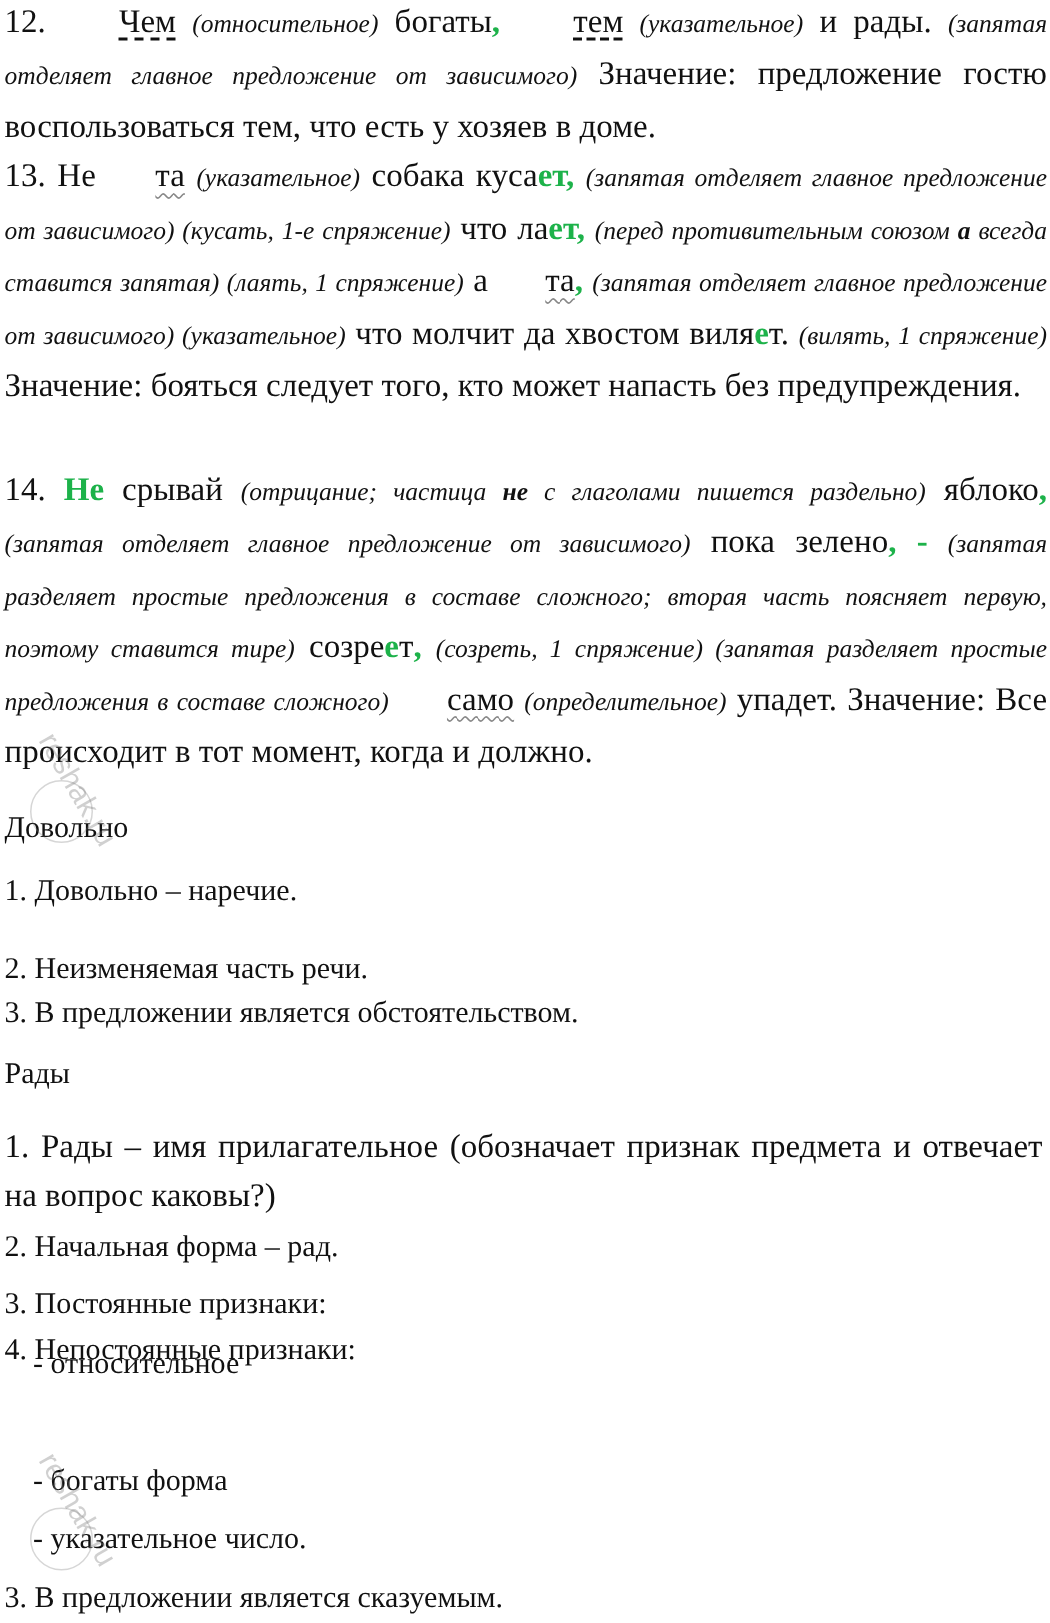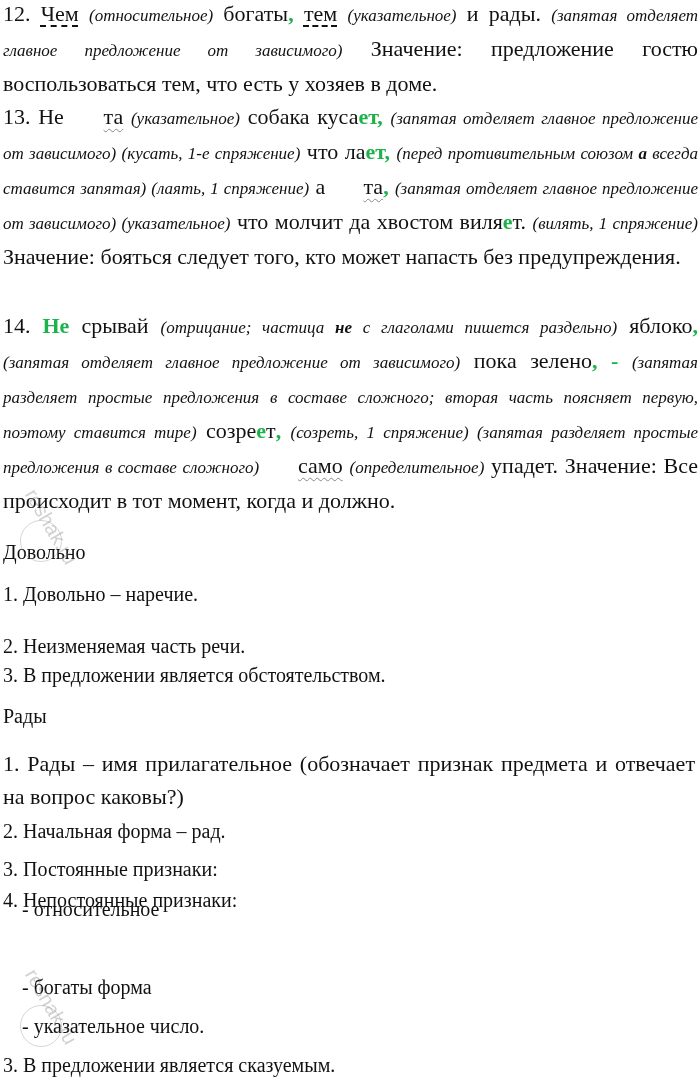--- a/index.html
+++ b/index.html
@@ -13,21 +13,21 @@
     font-size: 22px; line-height: 33px;
     text-align: justify; text-align-last: left;
     margin: 0; padding: 0 2px 0 3px;
   }
   .p12 { position: absolute; top: -3px; left: 0; width: 695px; }
   .p13 { position: absolute; top: 100px; left: 0; width: 695px; }
   .p14 { position: absolute; top: 309px; left: 0; width: 695px; }
   .note { font-style: italic; font-size: 17px; }
   .note b { font-weight: bold; }
   .g { color: #1db24a; font-weight: bold; }
-  .dashu { text-decoration: underline dashed; text-decoration-thickness: 2px; text-underline-offset: 4px; }
+  .dashu { text-decoration: underline dashed; text-decoration-thickness: 2px; text-underline-offset: 4px; margin-left: 38px; }
   .wavy { text-decoration: underline wavy #888888; text-decoration-thickness: 1px; text-underline-offset: 4px; margin-left: 32px; }
   .line { position: absolute; left: 3px; font-size: 20px; line-height: 33px; white-space: nowrap; }
   .indent { left: 22px; }
   .wrap { position: absolute; left: 3px; width: 692px; font-size: 22px; line-height: 33px; text-align: justify; text-align-last: left; }
   .wm {
     position: absolute; color: rgba(120,120,120,0.35);
     font-family: "Liberation Sans", sans-serif; font-size: 20px;
     transform: rotate(60deg); transform-origin: left top; pointer-events: none;
   }
   .wm-c {

